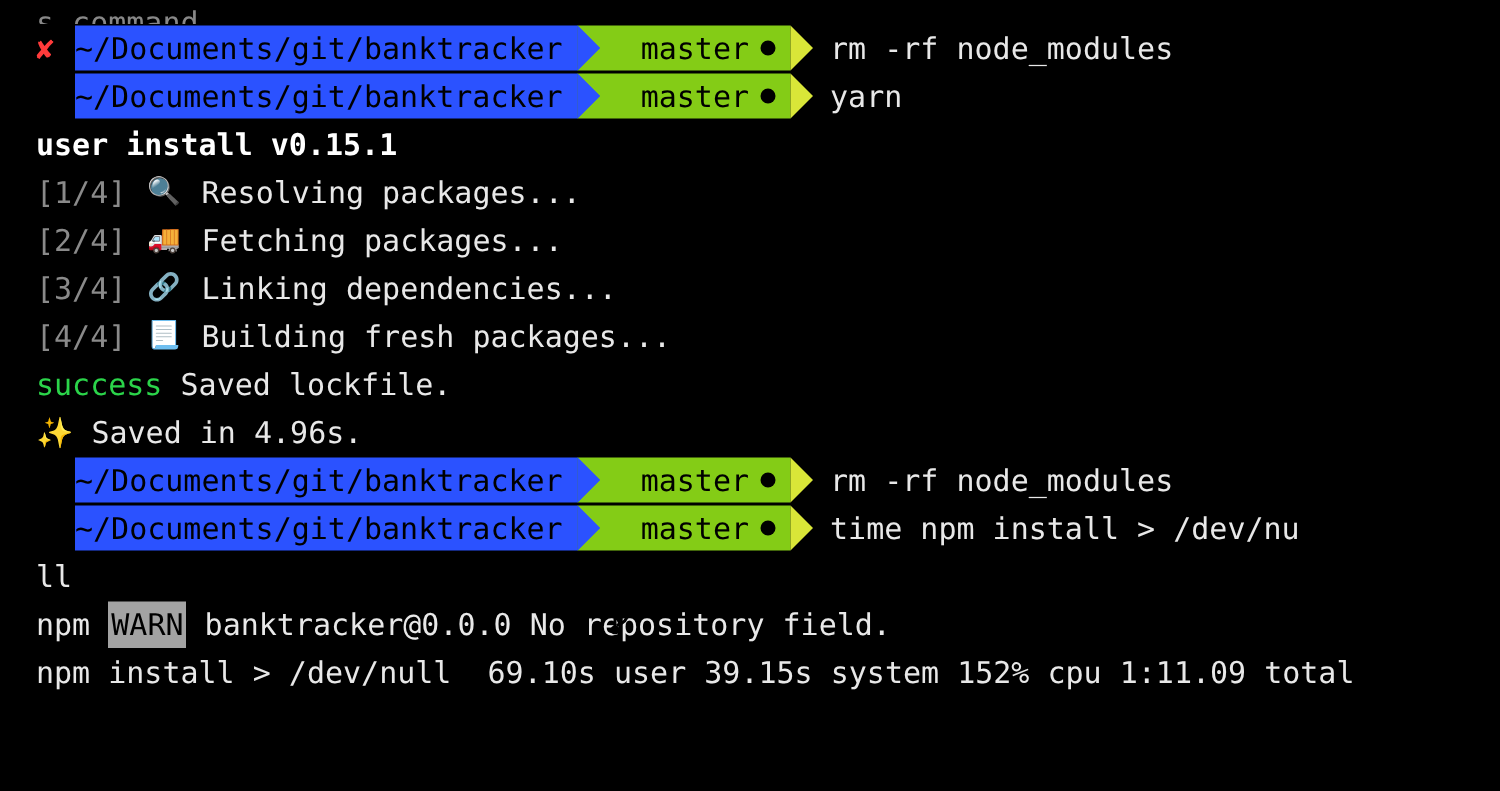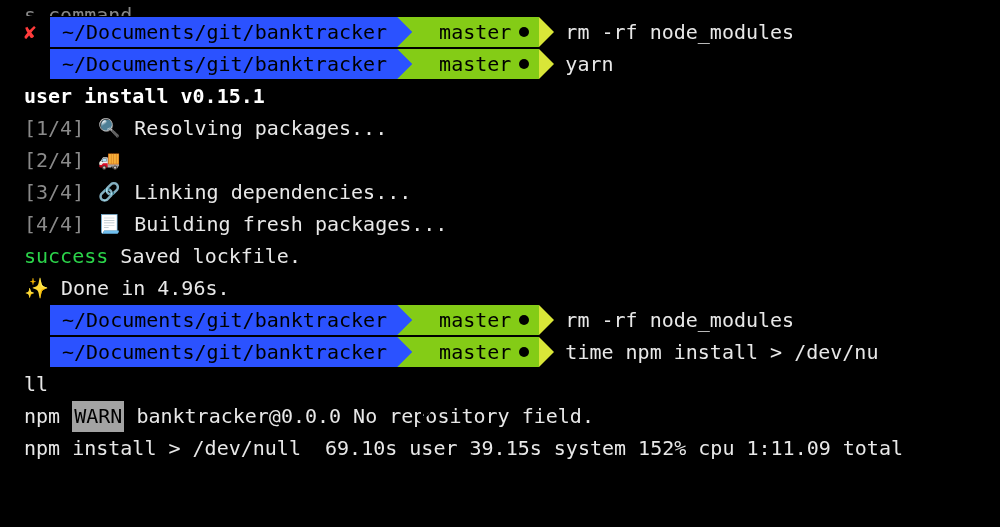--- a/index.html
+++ b/index.html
@@ -66,21 +66,21 @@
     content: "";
     position: absolute;
     left: 0;
     top: 0;
     border-top: 15px solid transparent;
     border-bottom: 15px solid transparent;
     border-left: 15px solid #000;
     z-index: 1;
   }
   .seg.first::before { display: none; }
-  .seg.first { padding-left: 12px; }
+  .seg.first { padding-left: 0; }
   .seg-blue {
     background: #2b52ff;
     color: #2b52ff;
   }
   .seg-blue .seg-text { color: #000; }
   .seg-yellow {
     background: #84cc16;
     color: #d9e638;
   }
   .seg-yellow::before { border-left-color: #2b52ff; }
@@ -176,26 +176,26 @@
       <span>master</span>
       <span class="dirty-dot"></span>
     </span>
   </span>
   <span class="cmd">yarn</span>
 </div>
 
 <div class="text-row white-bold"><span>user install v0.15.1</span></div>
 
 <div class="text-row"><span class="grey">[1/4]</span><span> </span><span class="emoji">🔍</span><span> </span><span>Resolving packages...</span></div>
-<div class="text-row"><span class="grey">[2/4]</span><span> </span><span class="emoji">🚚</span><span> </span></div>
+<div class="text-row"><span class="grey">[2/4]</span><span> </span><span class="emoji">🚚</span><span> </span><span>Fetching packages...</span></div>
 <div class="text-row"><span class="grey">[3/4]</span><span> </span><span class="emoji">🔗</span><span> </span><span>Linking dependencies...</span></div>
 <div class="text-row"><span class="grey">[4/4]</span><span> </span><span class="emoji">📃</span><span> </span><span>Building fresh packages...</span></div>
 
 <div class="text-row"><span class="green">success</span><span> Saved lockfile.</span></div>
-<div class="text-row"><span class="sparkle">✨</span><span> Done in 4.96s.</span></div>
+<div class="text-row"><span class="sparkle">✨</span><span> Saved in 4.96s.</span></div>
 
 <div class="row">
   <span class="status-empty"></span>
   <span class="seg seg-blue first">
     <span class="seg-text">~/Documents/git/banktracker</span>
   </span>
   <span class="seg seg-yellow">
     <span class="seg-text">
       <span class="branch-icon">
         <svg width="14" height="18" viewBox="0 0 14 18">

